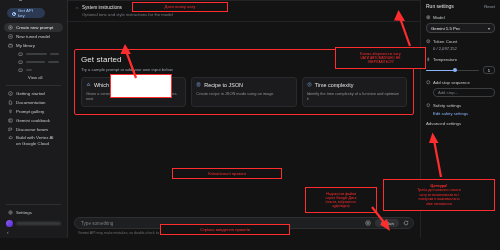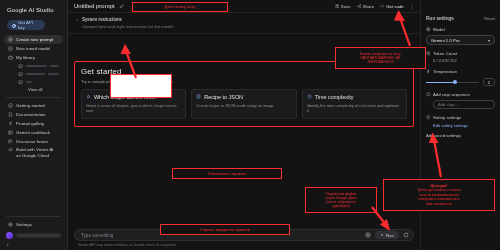--- a/index.html
+++ b/index.html
@@ -4,21 +4,21 @@
 <style>
   * { box-sizing: border-box; margin: 0; padding: 0; }
   html, body { width: 500px; height: 250px; overflow: hidden; }
   body {
     font-family: "Liberation Sans", sans-serif;
     background: #131314;
     color: #e3e3e3;
     font-size: 5px;
     -webkit-font-smoothing: antialiased;
   }
-  .app { position: relative; width: 500px; height: 238px; display: flex; }
+  .app { position: relative; width: 500px; height: 238px; display: flex; align-items: flex-end; }
 
   
   .sidebar {
     width: 68px; height: 250px; background: #1b1b1d;
     border-right: 1px solid #2a2a2c;
     display: flex; flex-direction: column; padding: 0; flex: 0 0 68px;
     position: relative;
   }
   .brand { font-size: 6px; color: #e3e3e3; padding: 7px 0 6px 7px; letter-spacing: .1px; }
   .apikey {

